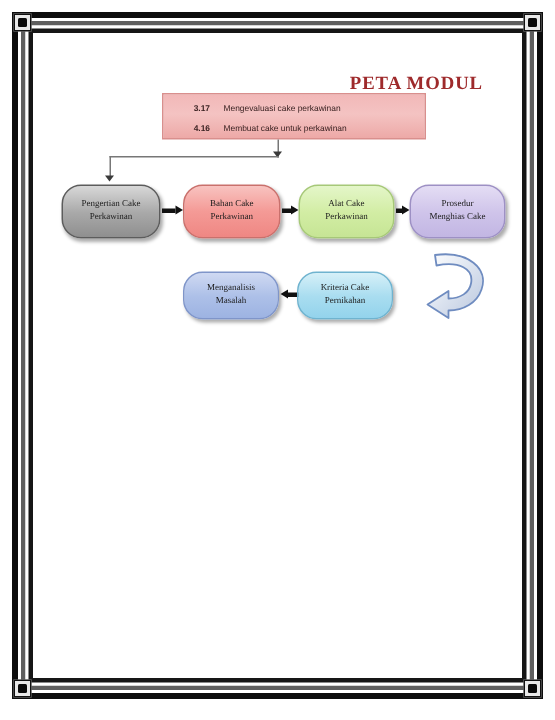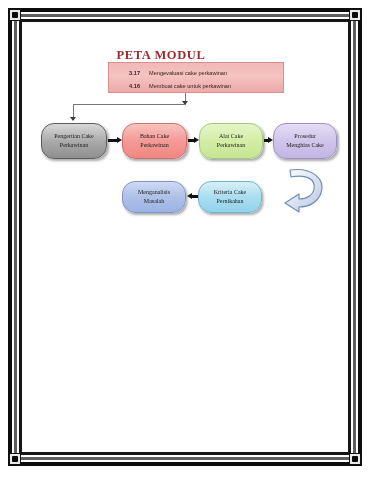--- a/index.html
+++ b/index.html
@@ -89,21 +89,21 @@
     width: 370px;
     height: 480px;
   }
 
   
   #doc-title {
     position: absolute;
     left: 0;
     top: 48px;
     width: 322px;
-    text-align: center;
+    text-align: right;
     font-family: "Liberation Serif", serif;
     font-weight: bold;
     font-size: 12.5px;
     letter-spacing: 0.6px;
     color: #9e2a2b;
   }
 
   
   #kd-box {
     position: absolute;

